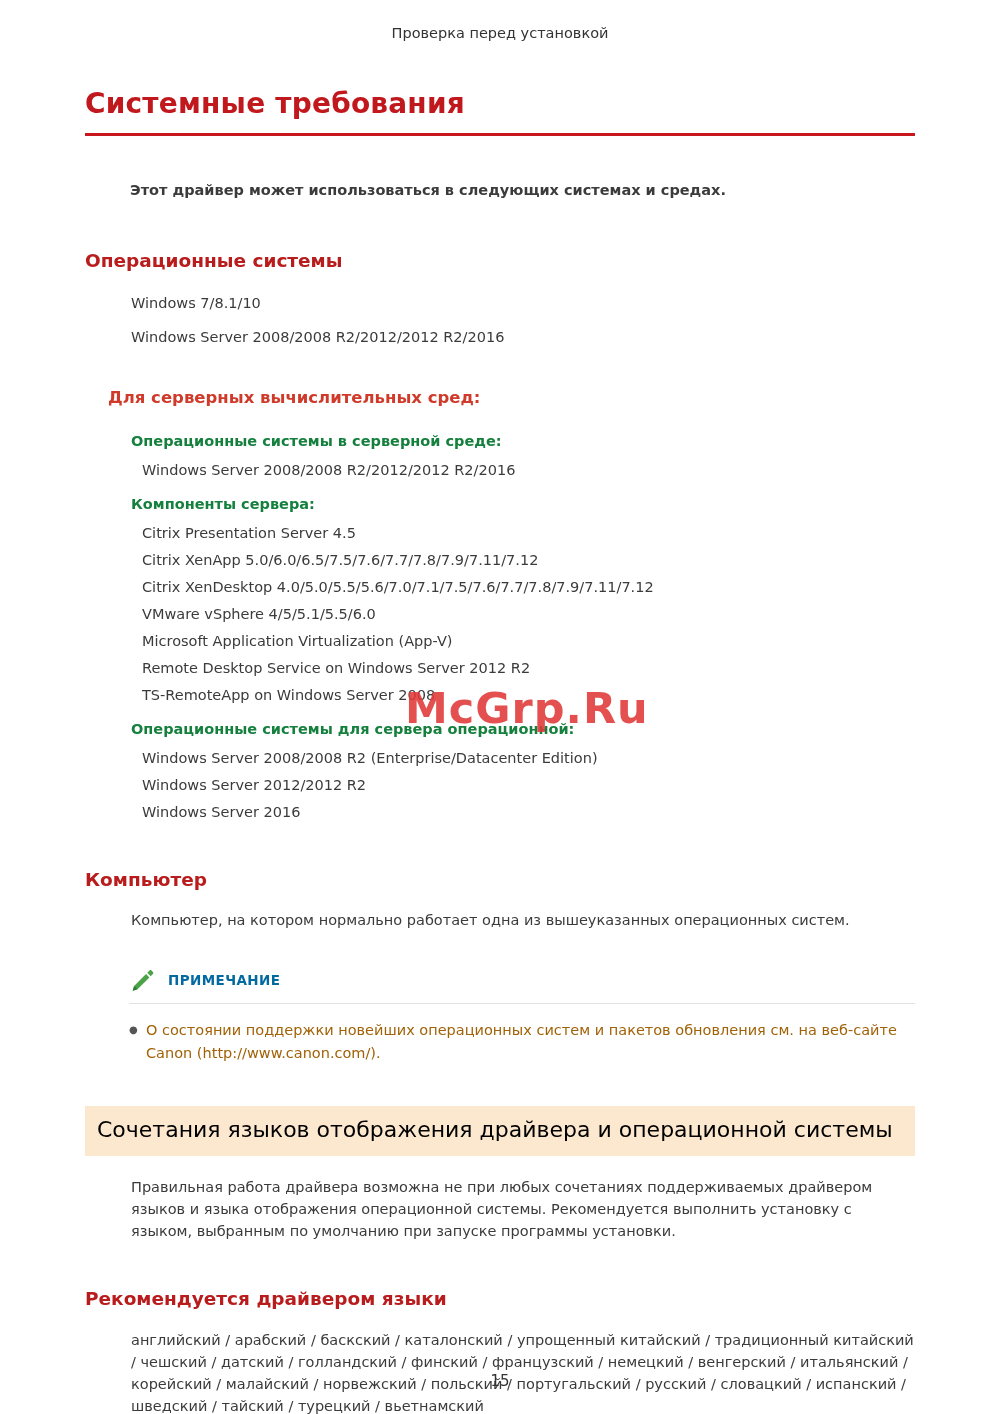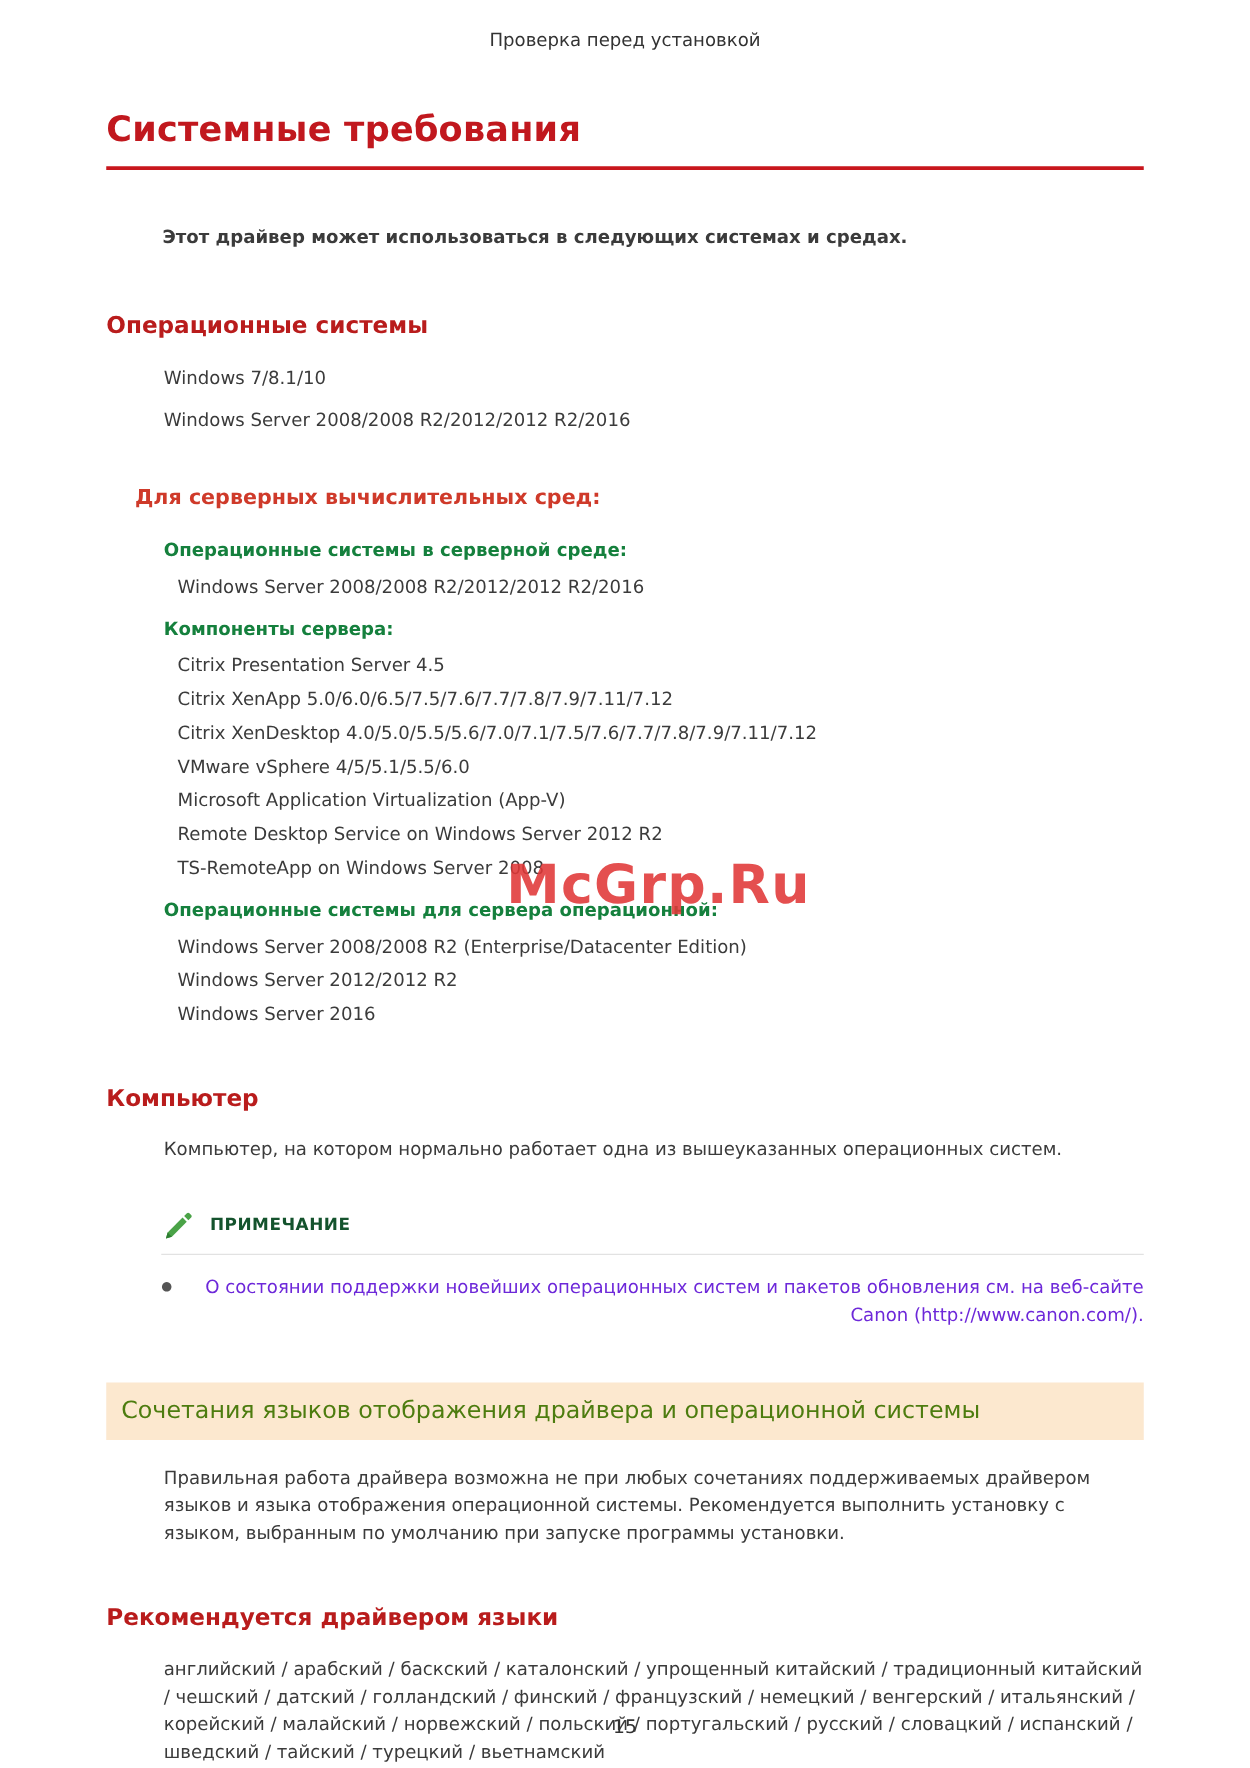--- a/index.html
+++ b/index.html
@@ -92,49 +92,48 @@
   .note-header {
     display: flex;
     align-items: center;
     gap: 11px;
     padding-bottom: 9px;
     border-bottom: 1px solid #e2e2e2;
   }
   .note-label {
     font-size: 13.5px;
     font-weight: bold;
-    color: #14532d;
+    color: #0369a1;
     letter-spacing: 0.4px;
   }
   .note-list {
     margin-top: 15px;
   }
   .note-item {
     display: flex;
     align-items: flex-start;
   }
   .note-bullet {
     flex: 0 0 17px;
     font-size: 10px;
     line-height: 22px;
     color: #555555;
   }
   .note-link {
     font-size: 14.5px;
     line-height: 1.55;
-    color: #6d28d9;
+    color: #a16207;
     cursor: pointer;
-    text-align: right;
   }
 
   .banner {
     margin: 42px 85px 0 85px;
     background: #fce8cf;
-    color: #4d7c0f;
-    font-size: 19px;
+    color: #000000;
+    font-size: 22px;
     padding: 10px 14px 11px 12px;
     line-height: 1.3;
   }
 
   .combo-text {
     margin: 20px 85px 0 131px;
     font-size: 14.5px;
     line-height: 1.52;
   }
 

